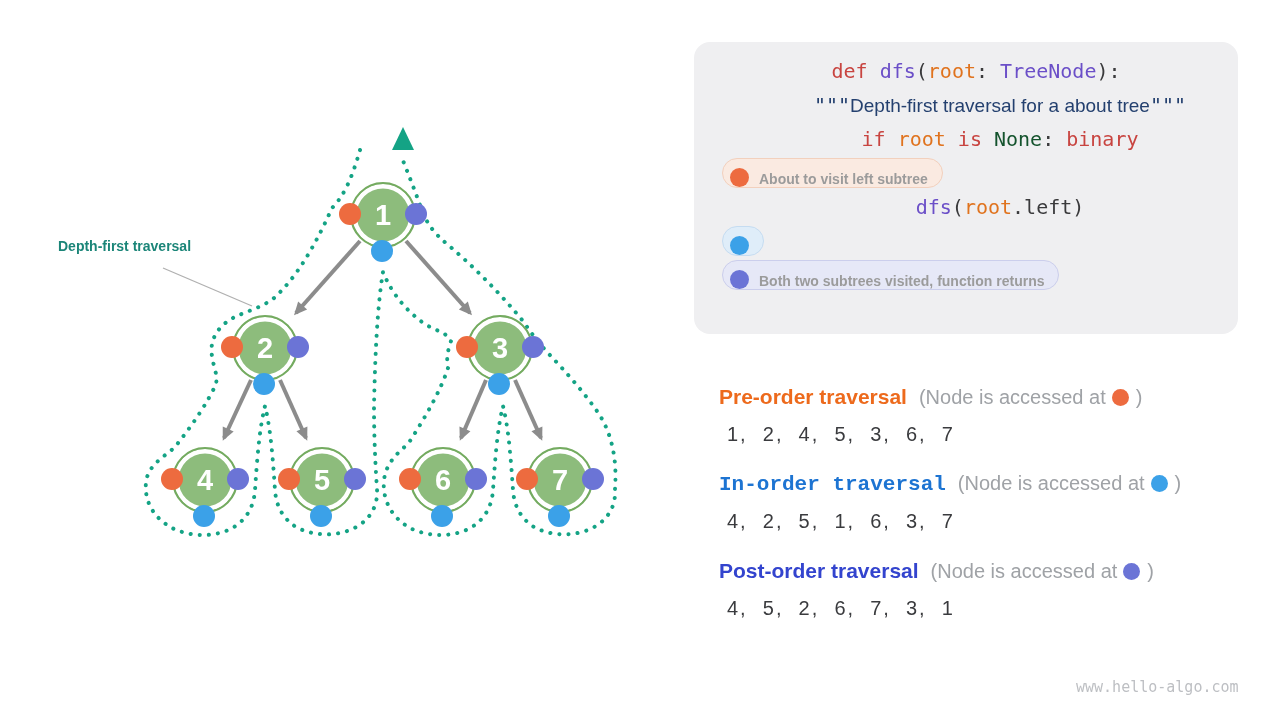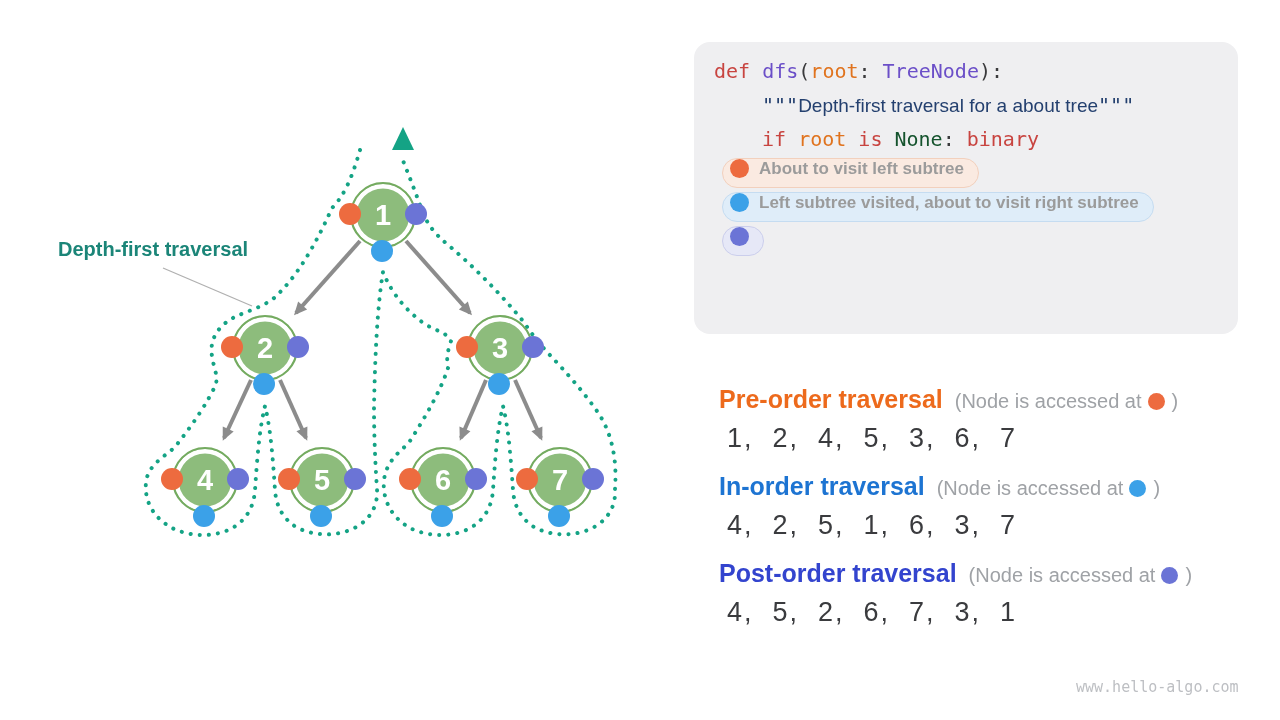--- a/index.html
+++ b/index.html
@@ -17,60 +17,60 @@
     box-shadow:inset 0 0 0 4.5px #ffffff;
     display:flex;align-items:center;justify-content:center;
     color:#ffffff;font-size:29px;font-weight:bold;
   }
   .dot{position:absolute;width:22px;height:22px;border-radius:50%;}
   .dot-left{left:-11px;top:21px;}
   .dot-right{right:-11px;top:21px;}
   .dot-bottom{left:21px;bottom:-14px;}
   .dfs-label{
     position:absolute;left:58px;top:238px;
-    font-size:20px;font-weight:bold;color:#1B8578;white-space:nowrap;
+    font-size:14px;font-weight:bold;color:#1B8578;white-space:nowrap;
   }
 
   
   .code-panel{
     position:absolute;left:694px;top:42px;width:544px;height:292px;
     background:#EFEFF1;border-radius:16px;box-sizing:border-box;padding-top:12px;
   }
   .code-line{
     height:34px;line-height:34px;padding-left:20px;white-space:pre;
-    font-family:"DejaVu Sans Mono",monospace;font-size:20px;
+    font-family:"DejaVu Sans Mono",monospace;font-size:20px;text-align:center;
   }
   .code-line.indent{padding-left:68px;}
   .tk-kw{color:#C84440;}
   .tk-fn{color:#6B4FC8;}
   .tk-cls{color:#6B4FC8;}
   .tk-arg{color:#E0731E;}
   .tk-const{color:#14532d;}
   .tk-p{color:#3A3A3C;}
   .tk-doc{color:#24406F;}
   .tk-docsans{color:#24406F;font-family:"Liberation Sans",sans-serif;font-size:19px;}
 
   .badge-row{height:34px;display:flex;align-items:center;padding-left:28px;}
   .badge{
-    display:inline-flex;align-items:flex-start;gap:10px;height:30px;box-sizing:border-box;
+    display:inline-flex;align-items:flex-end;gap:10px;height:30px;box-sizing:border-box;
     border-radius:15px;padding:0 14px 0 7px;border:1px solid transparent;
-    font-size:17px;font-weight:bold;color:#9B9B9B;white-space:nowrap;
+    font-size:14px;font-weight:bold;color:#9B9B9B;white-space:nowrap;
   }
   .badge-pre {background:#FAEAE1;border-color:#F2D0BD;}
   .badge-in  {background:#DFEDF9;border-color:#C5DCF1;}
   .badge-post{background:#E6E8F7;border-color:#CBCEEC;}
   .badge-dot{width:19px;height:19px;border-radius:50%;flex:0 0 auto;}
 
   
   .result-row{position:absolute;left:719px;white-space:nowrap;}
-  .result-label{font-size:25px;font-weight:bold;}
+  .result-label{font-size:21px;font-weight:bold;}
   .result-note{font-size:20px;color:#9FA2A6;margin-left:12px;}
   .note-dot{display:inline-block;width:17px;height:17px;border-radius:50%;vertical-align:-2px;margin:0 7px 0 6px;}
   .sequence{
-    position:absolute;left:727px;font-size:27px;color:#3A3B3E;
+    position:absolute;left:727px;font-size:20px;color:#3A3B3E;
     letter-spacing:2px;white-space:pre;
   }
 
   .watermark{
     position:absolute;left:1076px;top:678px;
     font-family:"DejaVu Sans Mono",monospace;font-size:15px;color:#BDBFC3;
   }
 </style>
 </head>
 <body>
@@ -194,40 +194,41 @@
 <div class="code-panel">
   <div class="code-line"><span class="tk-kw">def </span><span class="tk-fn">dfs</span><span class="tk-p">(</span><span class="tk-arg">root</span><span class="tk-p">: </span><span class="tk-cls">TreeNode</span><span class="tk-p">):</span></div>
   <div class="code-line indent"><span class="tk-doc">"""</span><span class="tk-docsans">Depth-first traversal for a about tree</span><span class="tk-doc">"""</span></div>
   <div class="code-line indent"><span class="tk-kw">if </span><span class="tk-arg">root</span><span class="tk-kw"> is </span><span class="tk-const">None</span><span class="tk-p">:</span><span class="tk-kw"> binary</span></div>
   <div class="badge-row">
     <span class="badge badge-pre">
       <span class="badge-dot" style="background: rgb(237, 107, 63);"></span>
       <span>About to visit left subtree</span>
     </span>
   </div>
+  <div class="code-line indent"><span class="tk-fn">dfs</span><span class="tk-p">(</span><span class="tk-arg">root</span><span class="tk-p">.left)</span></div>
   <div class="badge-row">
     <span class="badge badge-in">
       <span class="badge-dot" style="background: rgb(59, 161, 232);"></span>
-      <span>Left subtree visited, about to visit right subtree</span>
     </span>
   </div>
   <div class="badge-row">
     <span class="badge badge-post">
       <span class="badge-dot" style="background: rgb(107, 116, 214);"></span>
+      <span>Both two subtrees visited, function returns</span>
     </span>
   </div>
 </div>
 
 <div class="result-row" style="top:385px;">
   <span class="result-label" style="color: rgb(237, 106, 28);">Pre-order traversal</span><span class="result-note"><span>(Node is accessed at</span><span class="note-dot" style="background: rgb(237, 107, 63);"></span><span>)</span></span>
 </div>
 <div class="sequence" style="top:423px;">1,  2,  4,  5,  3,  6,  7</div>
 
 <div class="result-row" style="top:472px;">
-  <span class="result-label" style="color: rgb(29, 116, 210);">In-order traversal</span><span class="result-note"><span>(Node is accessed at</span><span class="note-dot" style="background: rgb(59, 161, 232);"></span><span>)</span></span>
+  <span class="result-label" style="color: rgb(29, 116, 210); font-family: Liberation Mono, monospace;">In-order traversal</span><span class="result-note"><span>(Node is accessed at</span><span class="note-dot" style="background: rgb(59, 161, 232);"></span><span>)</span></span>
 </div>
 <div class="sequence" style="top:510px;">4,  2,  5,  1,  6,  3,  7</div>
 
 <div class="result-row" style="top:559px;">
   <span class="result-label" style="color: rgb(51, 68, 206);">Post-order traversal</span><span class="result-note"><span>(Node is accessed at</span><span class="note-dot" style="background: rgb(107, 116, 214);"></span><span>)</span></span>
 </div>
 <div class="sequence" style="top:597px;">4,  5,  2,  6,  7,  3,  1</div>
 
 <div class="watermark">www.hello-algo.com</div>
 

